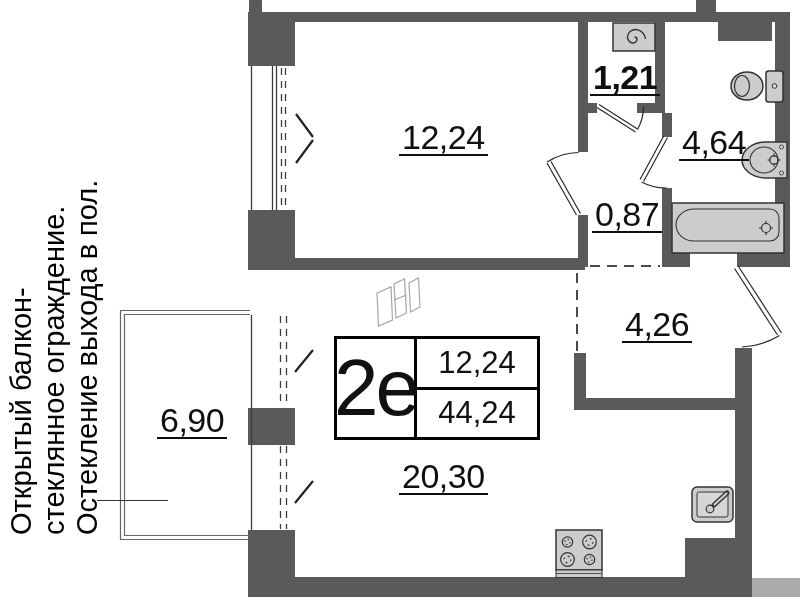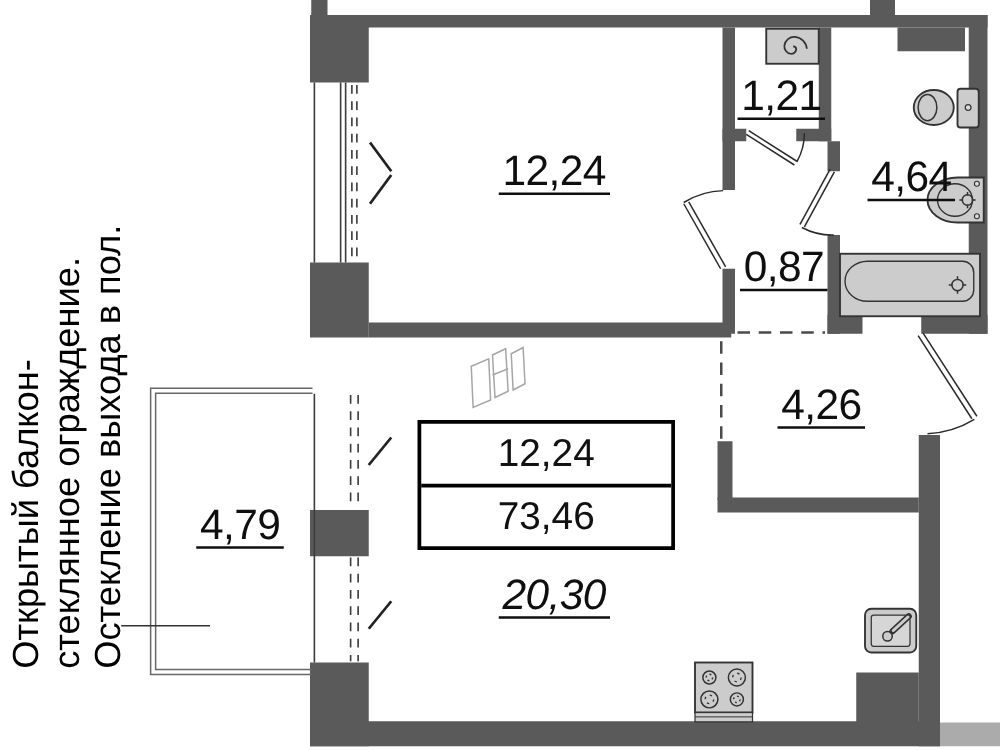--- a/index.html
+++ b/index.html
@@ -167,25 +167,26 @@
   </g>
 </svg>
 
 <div class="annotation">
   <div>Открытый балкон-</div>
   <div>стеклянное ограждение.</div>
   <div>Остекление выхода в пол.</div>
 </div>
 
 <div class="room-label" style="left:399px;top:122px;">12,24</div>
-<div class="room-label" style="left:590px;top:62px;">1,21</div>
-<div class="room-label" style="left:694px;top:127px;text-align:right;">4,64</div>
+<div class="room-label" style="left:590px;top:62px;font-weight:bold;">1,21</div>
+<div class="room-label" style="left:679px;top:127px;text-align:right;">4,64</div>
 <div class="room-label" style="left:592px;top:199px;">0,87</div>
 <div class="room-label" style="left:622px;top:309px;">4,26</div>
-<div class="room-label" style="left:399px;top:461px;font-style:italic;">20,30</div>
-<div class="room-label" style="left:157px;top:405px;">4,79</div>
+<div class="room-label" style="left:399px;top:461px;">20,30</div>
+<div class="room-label" style="left:157px;top:405px;">6,90</div>
 
 <div class="sum-table">
+  <div class="sum-left">2е</div>
   <div class="sum-right">
     <div class="sum-row">12,24</div>
-    <div class="sum-row">73,46</div>
+    <div class="sum-row">44,24</div>
   </div>
 </div>
 
 </body></html>

